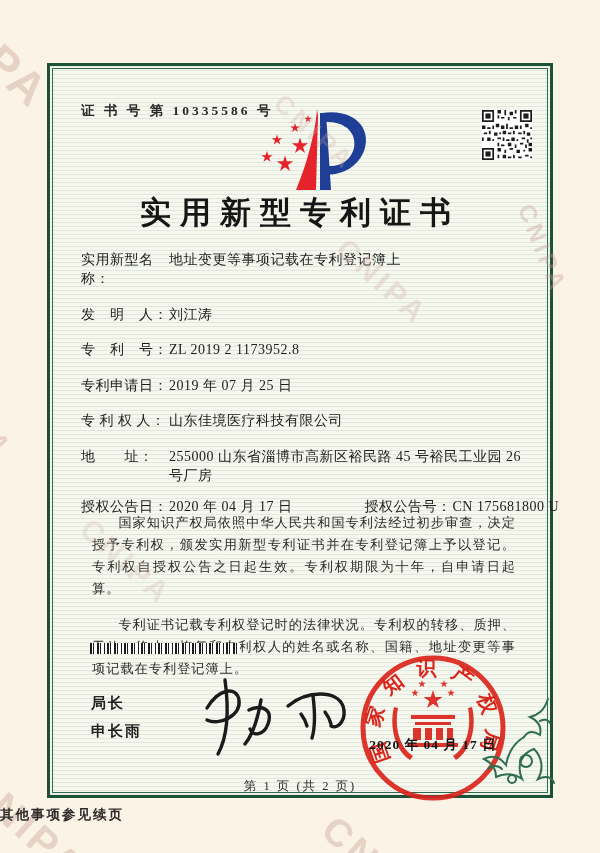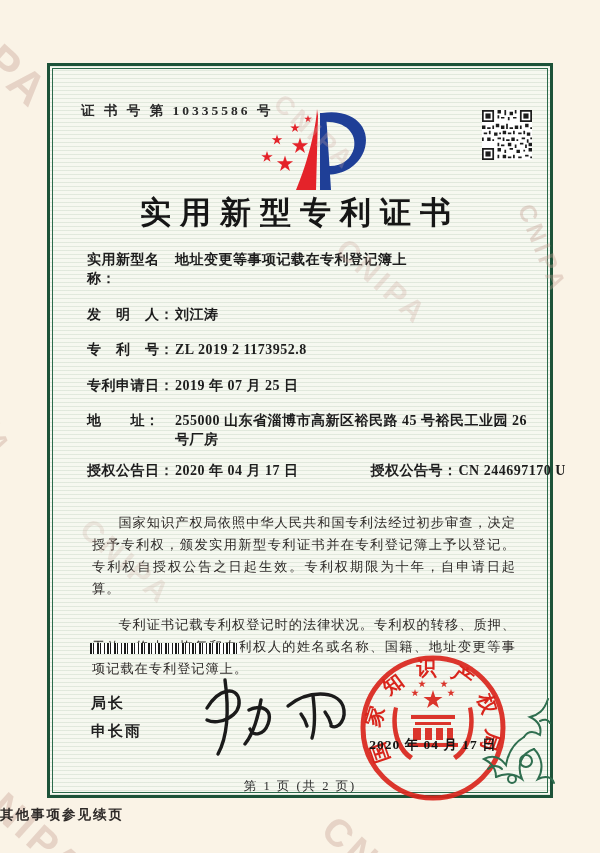--- a/index.html
+++ b/index.html
@@ -41,21 +41,21 @@
   }
   .logo{position:absolute;left:208px;top:38px;width:120px;height:90px;}
   .qr{position:absolute;left:432px;top:44px;width:50px;height:50px;}
   .cert-title{
     position:absolute;left:0;top:126px;width:100%;
     text-align:center;font-size:31px;font-weight:bold;color:#161616;
     letter-spacing:9px;
   }
 
   
-  .fields{position:absolute;left:37px;top:184px;width:452px;font-size:14px;color:#1d1d1d;font-weight:bold;}
+  .fields{position:absolute;left:31px;top:184px;width:452px;font-size:14px;color:#1d1d1d;font-weight:normal;}
   .frow{display:flex;align-items:flex-start;margin-bottom:16.5px;line-height:19px;}
   .frow .lab{flex:0 0 88px;letter-spacing:.5px;}
   .frow .val{flex:1;letter-spacing:.5px;}
   .frow.grant .lab2{margin-left:24px;flex:0 0 88px;padding-left:48px;}
   .frow.grant .val2{flex:0 0 auto;}
 
   
   .paras{
     position:absolute;left:28px;top:432px;width:452px;
     font-size:13.2px;line-height:22px;color:#2e2a28;
@@ -183,29 +183,33 @@
         <span class="val">刘江涛</span>
       </div>
       <div class="frow">
         <span class="lab">专　利　号：</span>
         <span class="val">ZL 2019 2 1173952.8</span>
       </div>
       <div class="frow">
         <span class="lab">专利申请日：</span>
         <span class="val">2019 年 07 月 25 日</span>
       </div>
+      <div class="frow">
+        <span class="lab">专 利 权 人：</span>
+        <span class="val">山东佳境医疗科技有限公司</span>
+      </div>
       <div class="frow" style="margin-bottom:12px;">
         <span class="lab">地　　址：</span>
         <span class="val">255000 山东省淄博市高新区裕民路 45 号裕民工业园 26 号厂房</span>
       </div>
       <div class="frow grant">
         <span class="lab">授权公告日：</span>
         <span class="val" style="flex:0 0 auto;">2020 年 04 月 17 日</span>
         <span class="lab lab2">授权公告号：</span>
-        <span class="val val2">CN 244697170 U</span>
+        <span class="val val2">CN 175681800 U</span>
       </div>
     </div>
 
     <div class="paras">
       <p>国家知识产权局依照中华人民共和国专利法经过初步审查，决定授予专利权，颁发实用新型专利证书并在专利登记簿上予以登记。专利权自授权公告之日起生效。专利权期限为十年，自申请日起算。</p>
       <p>专利证书记载专利权登记时的法律状况。专利权的转移、质押、无效、终止、恢复和专利权人的姓名或名称、国籍、地址变更等事项记载在专利登记簿上。</p>
     </div>
 
     <div class="barcode"></div>
 

